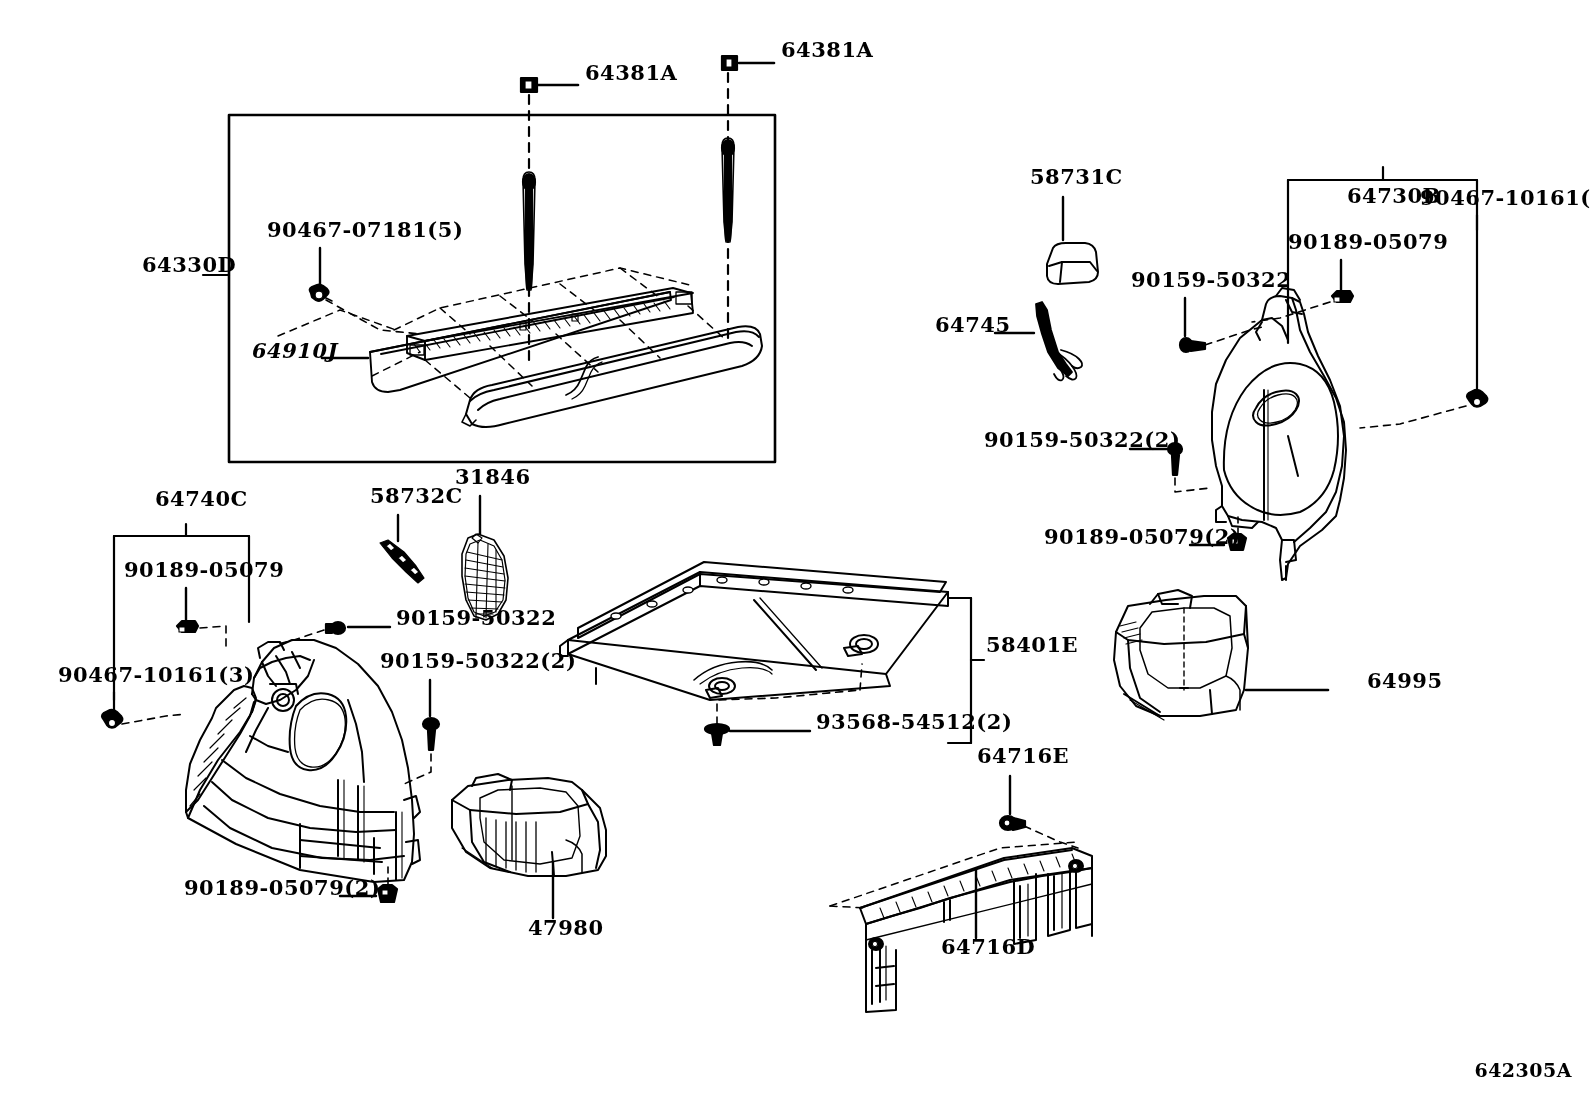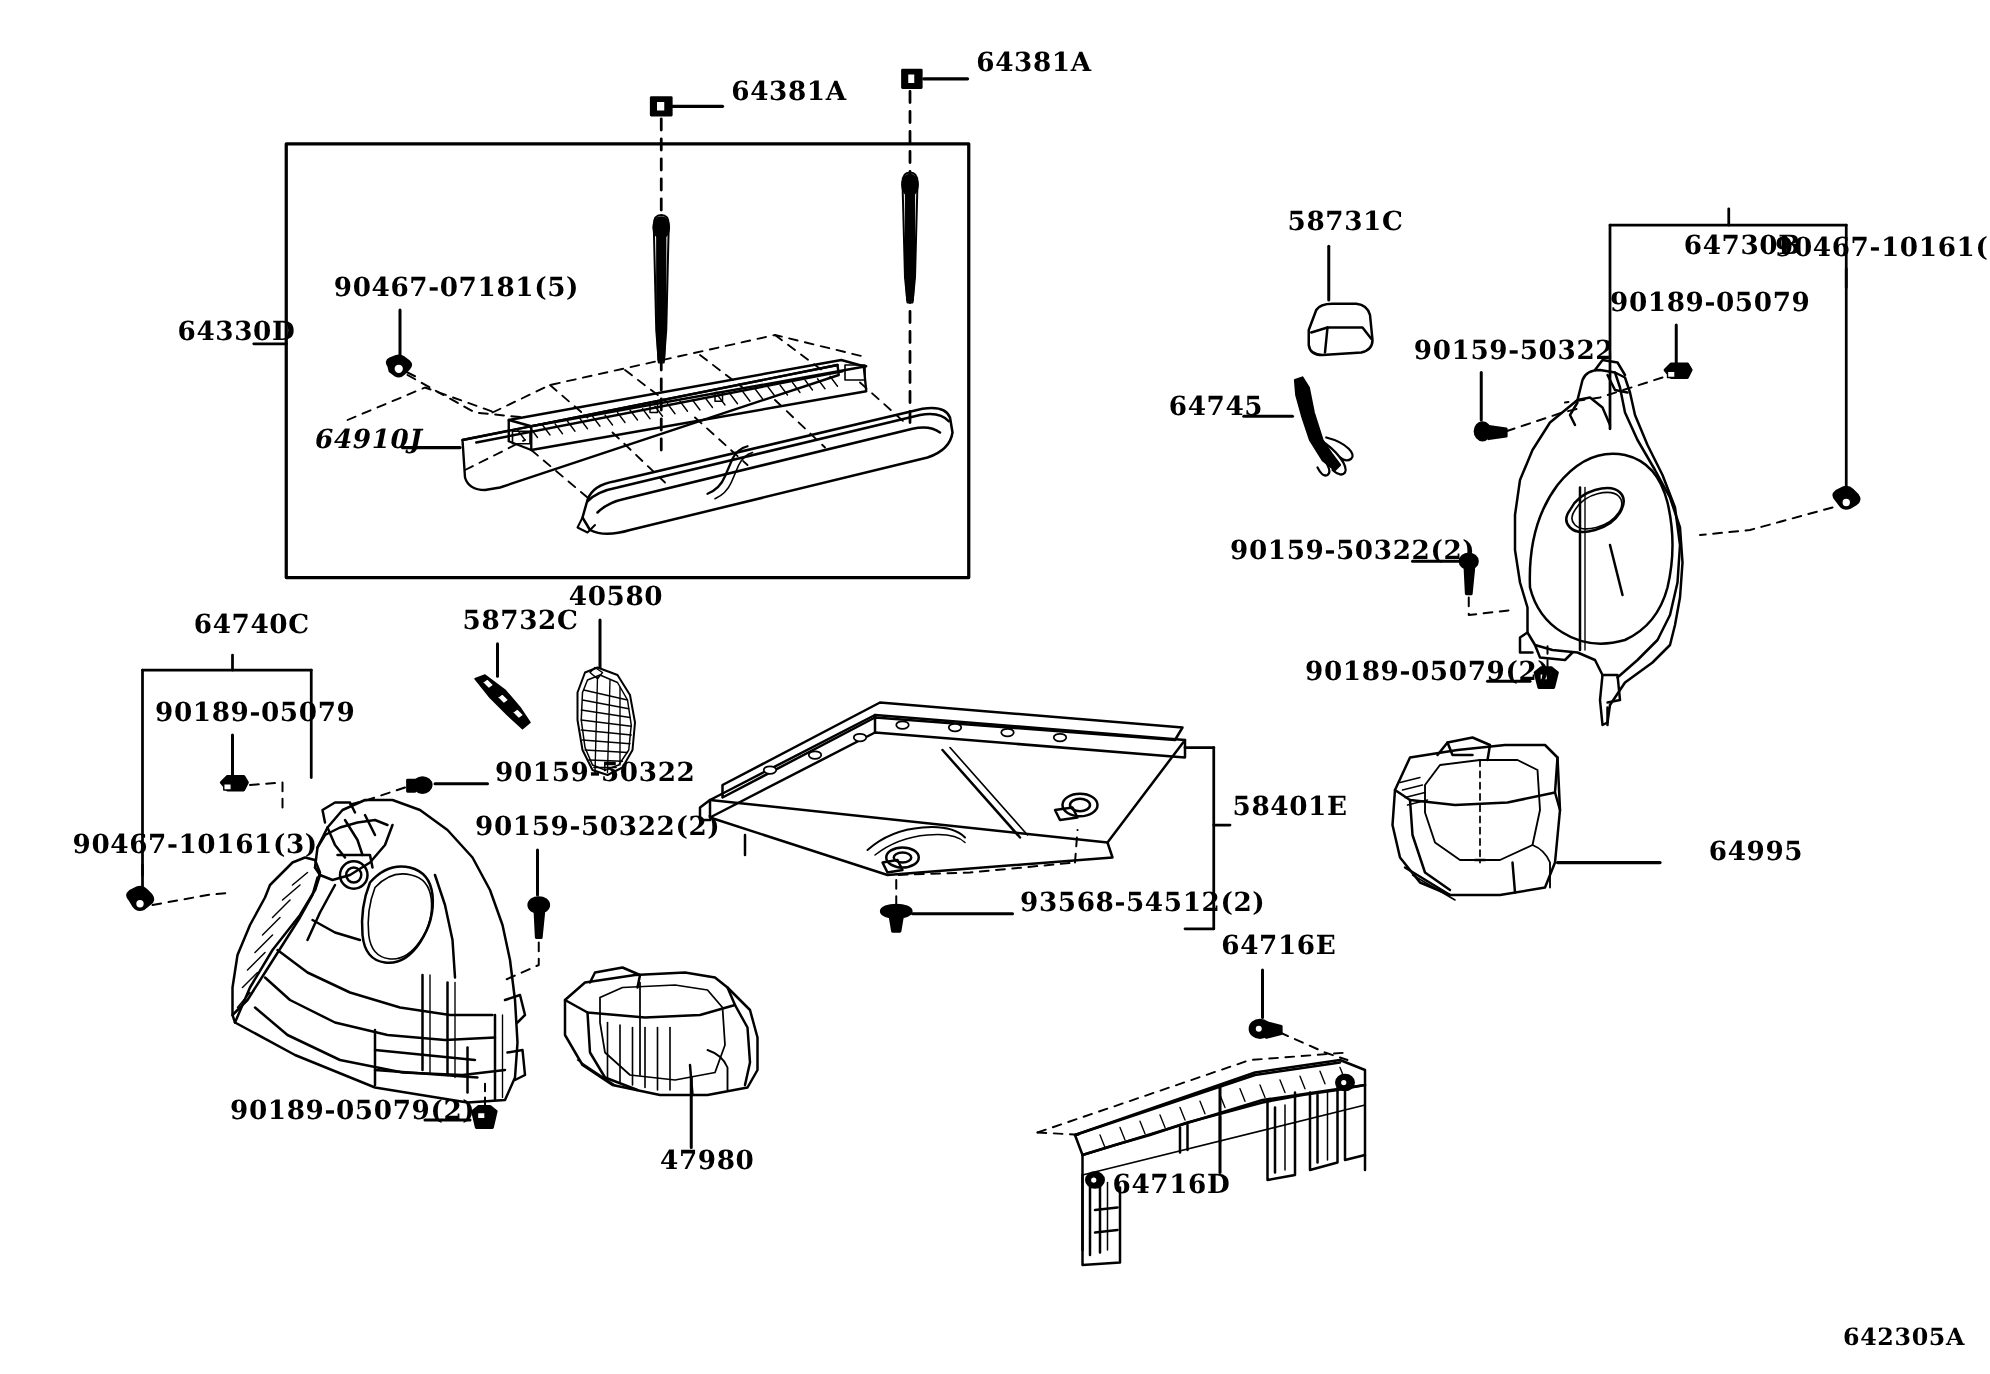--- a/index.html
+++ b/index.html
@@ -558,31 +558,31 @@
   <div class="lbl" style="left:1030px; top:166px;">58731C</div>
   <div class="lbl" style="left:1347px; top:145px;margin-top:40px;">64730B</div>
   <div class="lbl" style="left:1420px; top:187px;">90467-10161(3)</div>
   <div class="lbl" style="left:1288px; top:231px;">90189-05079</div>
   <div class="lbl" style="left:1131px; top:269px;">90159-50322</div>
   <div class="lbl" style="left:267px; top:219px;">90467-07181(5)</div>
   <div class="lbl" style="left:142px; top:254px;">64330D</div>
   <div class="lbl" style="left:935px; top:314px;">64745</div>
   <div class="lbl" style="left:252px; top:340px;font-style:italic;">64910J</div>
   <div class="lbl" style="left:984px; top:429px;">90159-50322(2)</div>
-  <div class="lbl" style="left:455px; top:466px;">40580</div>
+  <div class="lbl" style="left:455px; top:466px;">31846</div>
   <div class="lbl" style="left:370px; top:485px;">58732C</div>
   <div class="lbl" style="left:155px; top:488px;">64740C</div>
   <div class="lbl" style="left:1044px; top:526px;">90189-05079(2)</div>
   <div class="lbl" style="left:124px; top:559px;">90189-05079</div>
   <div class="lbl" style="left:396px; top:607px;">90159-50322</div>
   <div class="lbl" style="left:986px; top:634px;">58401E</div>
   <div class="lbl" style="left:380px; top:650px;">90159-50322(2)</div>
   <div class="lbl" style="left:58px; top:664px;">90467-10161(3)</div>
   <div class="lbl" style="left:1367px; top:670px;">64995</div>
   <div class="lbl" style="left:816px; top:711px;">93568-54512(2)</div>
   <div class="lbl" style="left:977px; top:745px;">64716E</div>
   <div class="lbl" style="left:184px; top:877px;">90189-05079(2)</div>
   <div class="lbl" style="left:528px; top:917px;">47980</div>
-  <div class="lbl" style="left:890px; top:936px;">64716D</div>
+  <div class="lbl" style="left:941px; top:936px;">64716D</div>
 
   <div class="diagcode">642305A</div>
 
 </div>
 
 </body></html>

